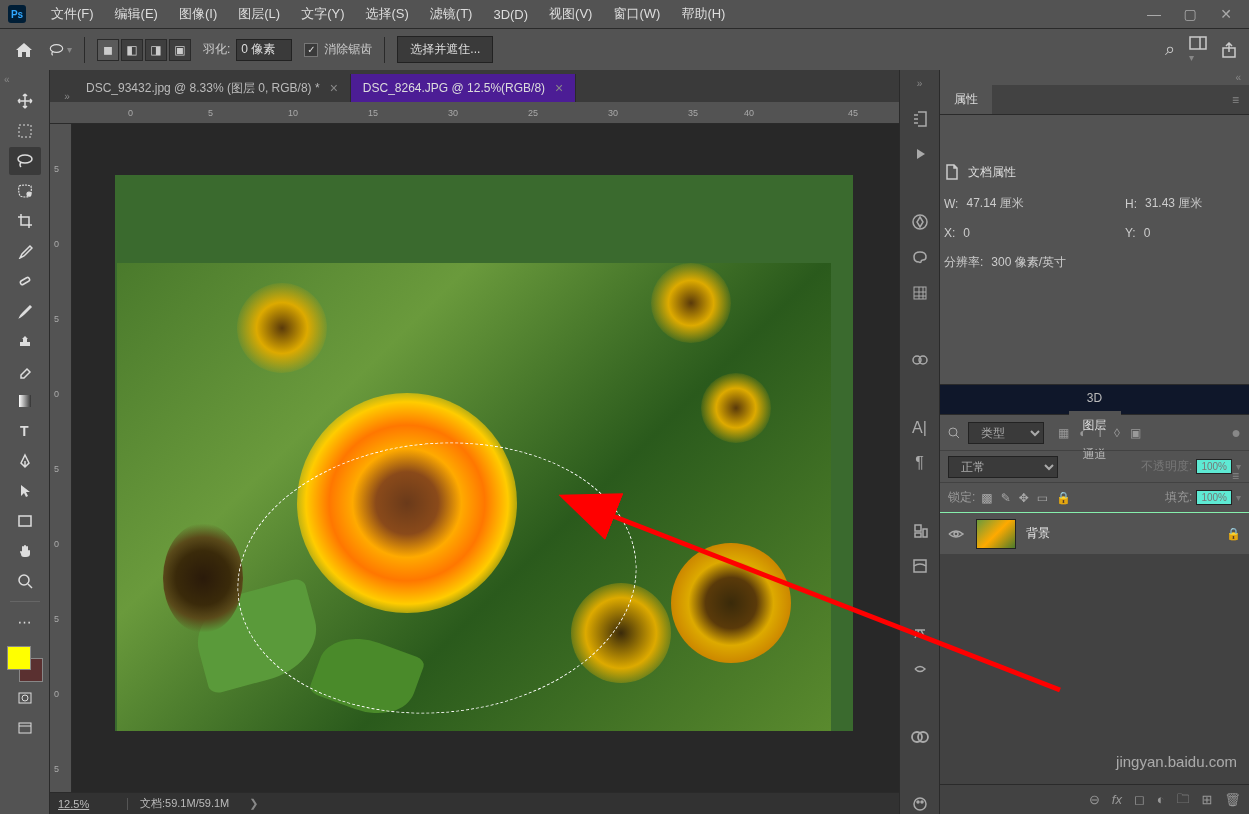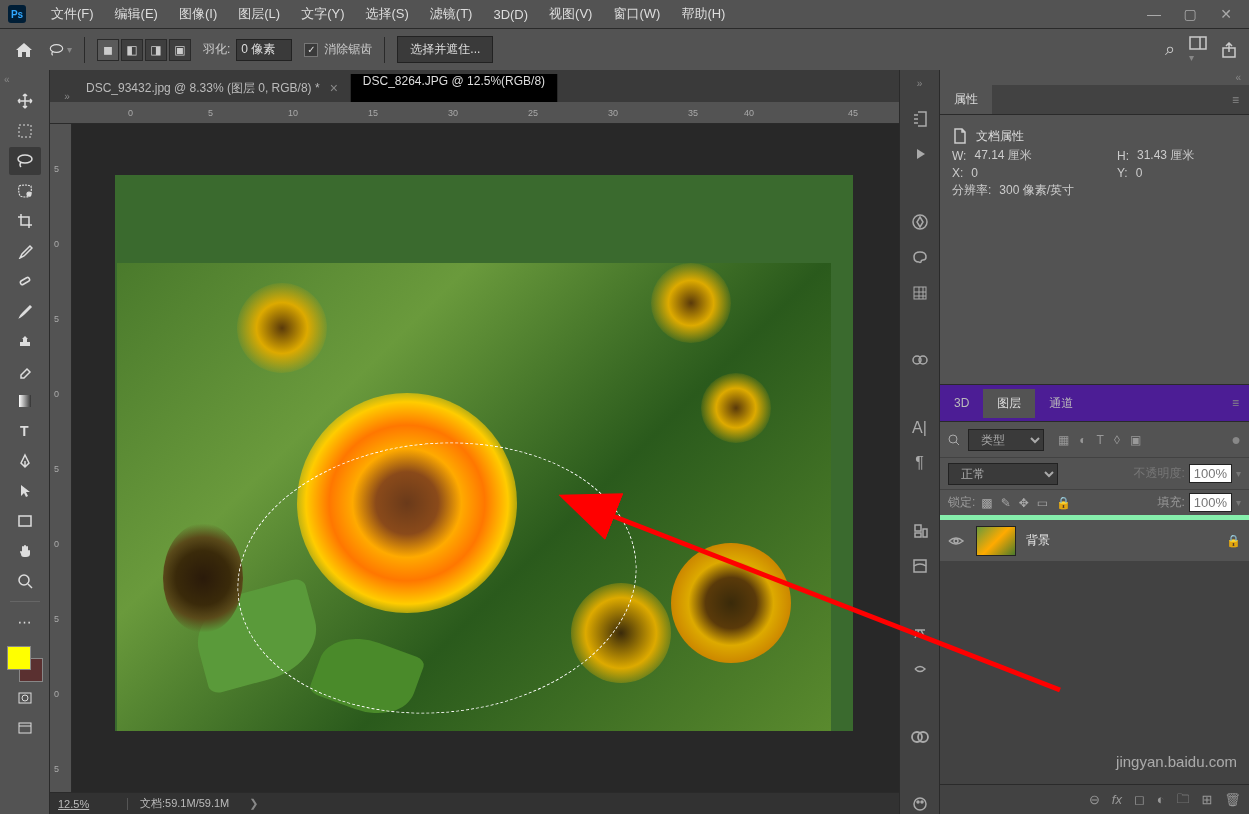--- a/index.html
+++ b/index.html
@@ -26,21 +26,21 @@
 .toolbar { width: 50px; background: #535353; display: flex; flex-direction: column; align-items: center; padding-top: 4px; gap: 2px; border-right: 1px solid #2a2a2a; }
 .tool { width: 32px; height: 28px; display: flex; align-items: center; justify-content: center; color: #ddd; border-radius: 2px; }
 .tool.active { background: #3a3a3a; }
 .tool-colors { margin-top: 8px; position: relative; width: 36px; height: 36px; }
 .fg-color { position: absolute; top: 0; left: 0; width: 24px; height: 24px; background: #ffff00; border: 1px solid #888; }
 .bg-color { position: absolute; bottom: 0; right: 0; width: 24px; height: 24px; background: #5a3030; border: 1px solid #888; }
 .center { flex: 1; display: flex; flex-direction: column; background: #282828; }
 .tabs { height: 32px; background: #3a3a3a; display: flex; align-items: flex-end; padding-left: 10px; }
 .expand-tab { width: 14px; display: flex; align-items: center; justify-content: center; color: #888; font-size: 10px; }
 .doc-tab { height: 28px; padding: 0 12px; display: flex; align-items: center; gap: 10px; color: #bbb; font-size: 12px; border-right: 1px solid #2a2a2a; }
-.doc-tab.active { background: #000000; color: #ddd; flex-direction: column; }
+.doc-tab.active { background: #4c1d95; color: #ddd; }
 .tab-close { color: #888; font-size: 14px; }
 .ruler-h { height: 22px; background: #535353; display: flex; align-items: center; font-size: 9px; color: #aaa; padding-left: 62px; position: relative; border-bottom: 1px solid #2a2a2a; }
 .ruler-h span { position: absolute; }
 .canvas-area { flex: 1; display: flex; position: relative; }
 .ruler-v { width: 22px; background: #535353; position: relative; font-size: 9px; color: #aaa; border-right: 1px solid #2a2a2a; }
 .ruler-v span { position: absolute; left: 4px; writing-mode: horizontal-tb; }
 .canvas-wrap { flex: 1; background: #282828; display: flex; align-items: center; justify-content: center; overflow: hidden; position: relative; }
 .canvas { width: 738px; height: 556px; background: #3a6a2e; position: relative; margin-top: -10px; margin-left: -4px; }
 .photo { position: absolute; width: 714px; height: 468px; top: 88px; left: 2px; background: linear-gradient(135deg, #4a7a2c 0%, #6a9a3c 30%, #2a5a1c 60%, #5a8a2e 100%); overflow: hidden; }
 .sunflower { position: absolute; border-radius: 50%; }
@@ -60,35 +60,35 @@
 .status-zoom { width: 70px; border-right: 1px solid #555; padding-right: 8px; text-decoration: underline; }
 .status-doc { padding: 0 12px; }
 .middle-panel { width: 40px; background: #424242; display: flex; flex-direction: column; align-items: center; padding-top: 8px; gap: 16px; border-left: 1px solid #2a2a2a; }
 .mp-icon { width: 24px; height: 24px; display: flex; align-items: center; justify-content: center; color: #aaa; }
 .right-panel { width: 310px; background: #535353; display: flex; flex-direction: column; border-left: 1px solid #2a2a2a; }
 .panel-section { border-bottom: 1px solid #2a2a2a; }
 .panel-tabs { height: 30px; background: #424242; display: flex; align-items: center; padding: 0 0px; border-bottom: 1px solid #2a2a2a; }
 .panel-tab { padding: 6px 14px; color: #bbb; font-size: 12px; }
 .panel-tab.active { background: #535353; color: #ddd; }
 .panel-menu { margin-left: auto; padding: 0 10px; color: #888; }
-.props-body { padding: 12px; display: flex; flex-direction: column; gap: 2px; font-size: 12px; color: #ccc; }
+.props-body { padding: 4px; display: flex; flex-direction: column; gap: 14px; font-size: 12px; color: #ccc; margin-top: 44px; }
 .props-row { display: flex; gap: 24px; }
 .props-title { display: flex; align-items: center; gap: 8px; color: #ddd; }
 .lc-row { display: flex; align-items: center; gap: 8px; }
 .props-section { height: 300px; }
 .layers-section { flex: 1; display: flex; flex-direction: column; }
-.layers-tabs { height: 37px; background: #4c1d95; display: flex; align-items: center; }
+.layers-tabs { height: 30px; background: #0f172a; display: flex; align-items: center; flex-direction: column; }
 .layers-filter { height: 36px; display: flex; align-items: center; padding: 0 8px; gap: 8px; font-size: 12px; border-bottom: 1px solid #424242; }
 .filter-select { background: #3a3a3a; border: 1px solid #222; color: #aaa; padding: 2px 22px 2px 8px; font-size: 12px; }
 .filter-icons { display: flex; gap: 10px; margin-left: 6px; color: #999; }
 .layers-controls { height: 32px; display: flex; align-items: center; padding: 0 8px; gap: 8px; font-size: 12px; color: #777; border-bottom: 1px solid #424242; }
 .blend-select { background: #3a3a3a; border: 1px solid #222; color: #aaa; padding: 2px 24px 2px 8px; font-size: 12px; width: 110px; }
 .opacity-group { margin-left: auto; display: flex; align-items: center; gap: 4px; }
-.pct-box { background: #ffffff; border: 1px solid #222; color: #777; padding: 1px 4px; font-size: 13px; }
-.lock-row { height: 30px; display: flex; align-items: center; padding: 0 8px; gap: 6px; font-size: 12px; color: #999; border-bottom: 5px solid #86efac; }
+.pct-box { background: #5eead4; border: 1px solid #222; color: #777; padding: 1px 4px; font-size: 10px; }
+.lock-row { height: 30px; display: flex; align-items: center; padding: 0 8px; gap: 6px; font-size: 12px; color: #999; border-bottom: 1px solid #86efac; }
 .lock-icons { display: flex; gap: 8px; color: #aaa; }
 .layer-list { flex: 1; background: #424242; overflow: auto; }
 .layer-item { height: 42px; display: flex; align-items: center; padding: 0 8px; gap: 10px; background: #535353; border-bottom: 1px solid #424242; }
 .eye-icon { width: 18px; color: #aaa; }
 .layer-thumb { width: 40px; height: 30px; background: linear-gradient(135deg, #6a9a3c, #ffaa00, #4a7a2c); border: 1px solid #222; }
 .layer-name { flex: 1; color: #e5e5e5; font-size: 12px; }
 .lock-ind { color: #888; }
 .layers-bottom { height: 30px; display: flex; align-items: center; justify-content: flex-end; padding: 0 8px; gap: 12px; color: #999; font-size: 13px; background: #424242; border-top: 1px solid #2a2a2a; }
 .watermark { position: absolute; right: 12px; bottom: 44px; text-align: right; pointer-events: none; }
 .wm-logo { font-size: 42px; font-weight: bold; color: rgba(255,255,255,0.55); letter-spacing: 1px; }

